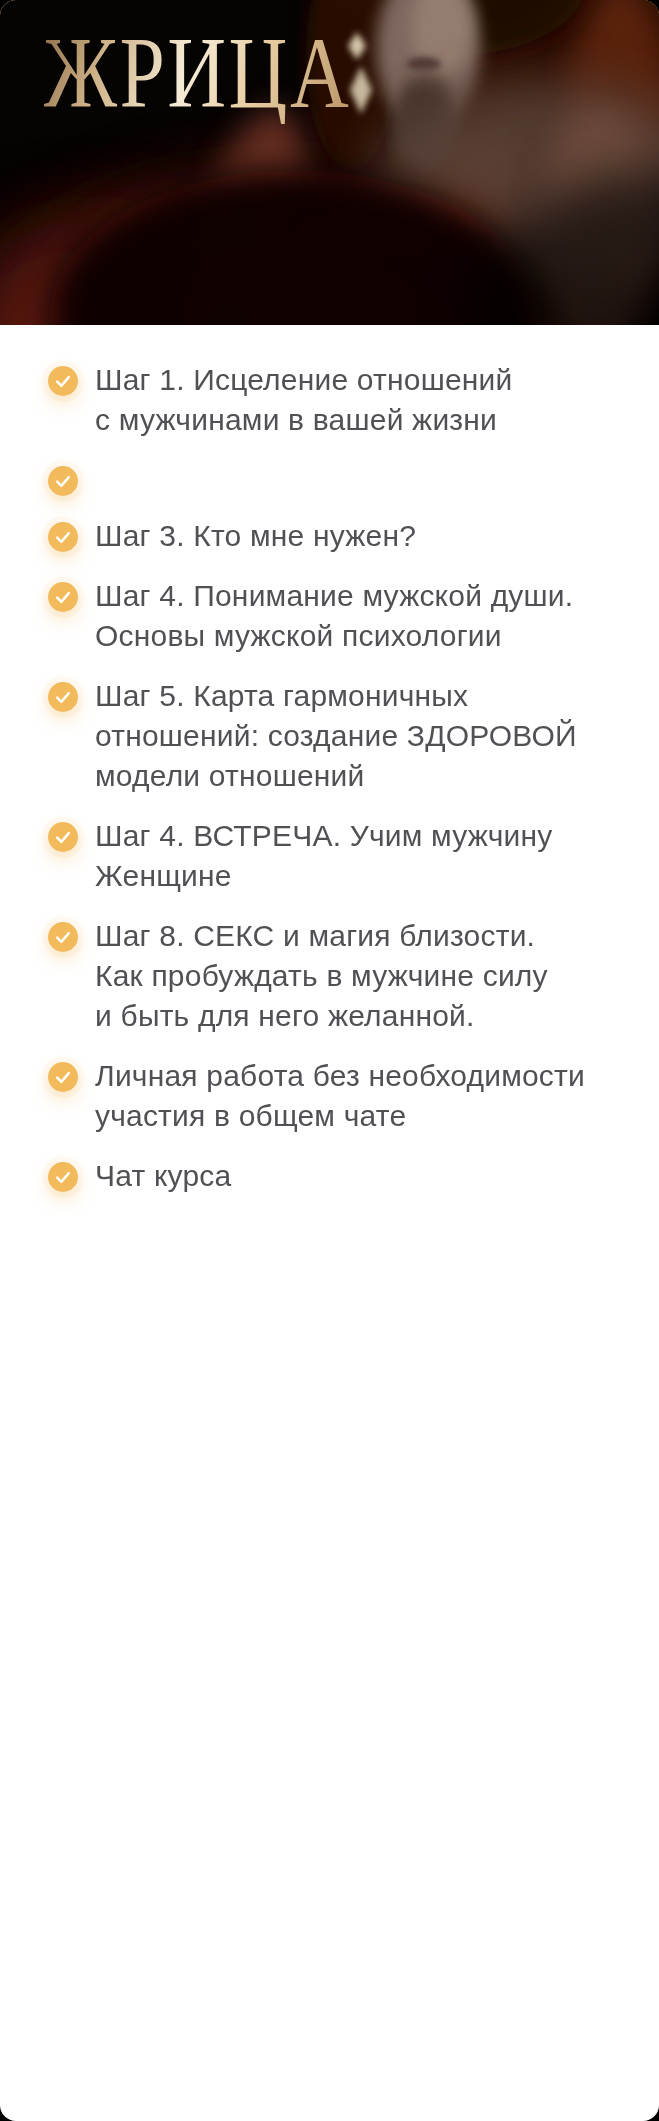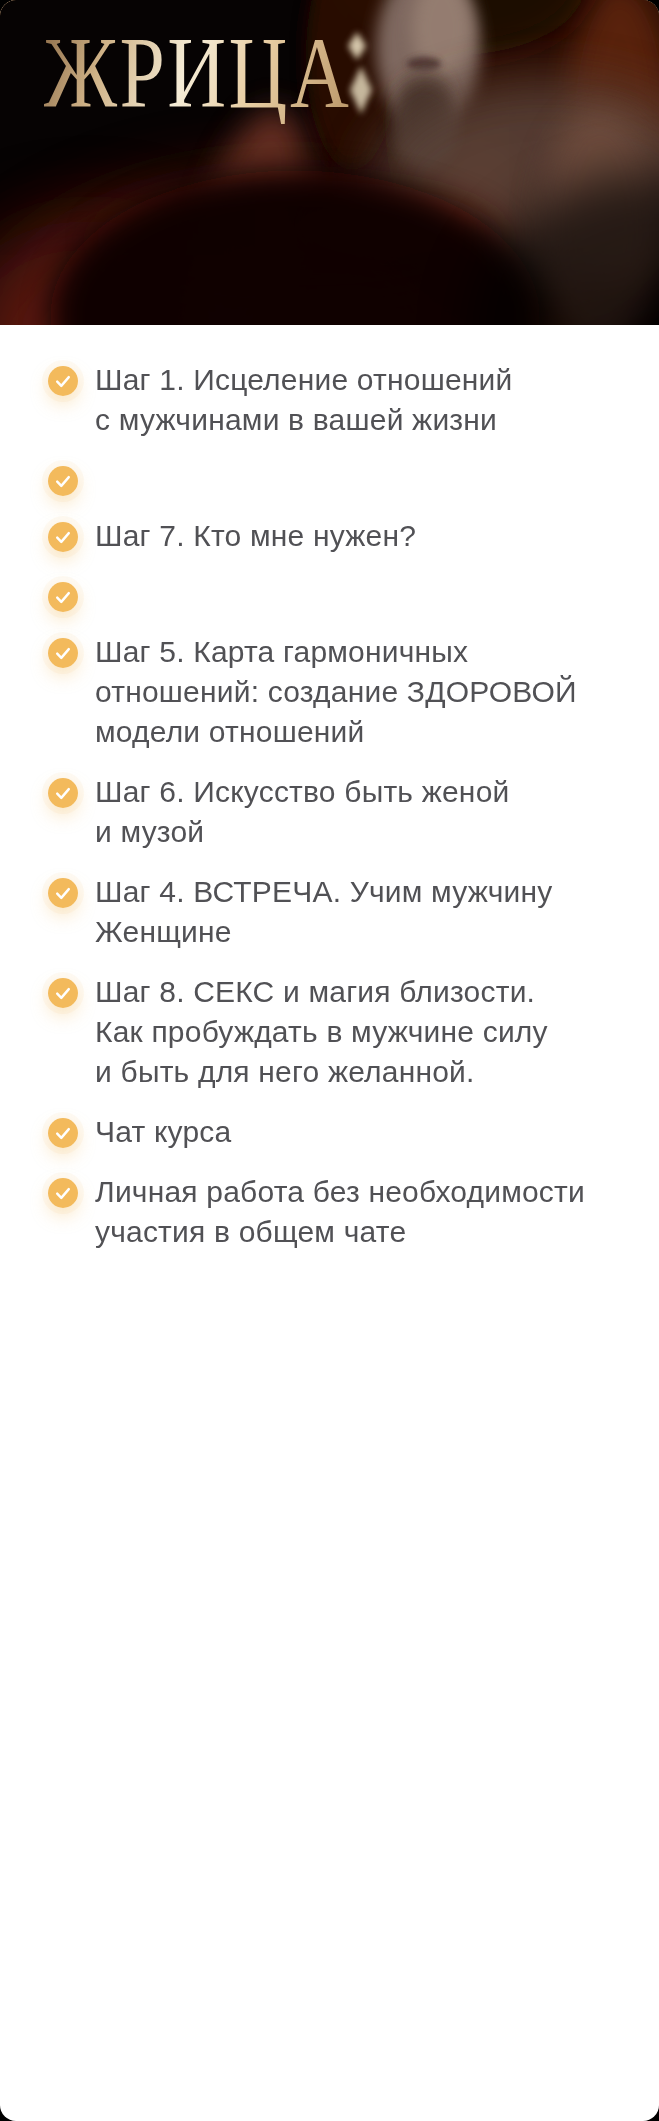--- a/index.html
+++ b/index.html
@@ -157,58 +157,50 @@
             </svg>
           </span>
         </li>
         <li>
           <span class="check">
             <svg viewBox="0 0 30 30" aria-hidden="true">
               <circle cx="15" cy="15" r="15" fill="#f3ba5c"></circle>
               <path d="M9.2 15.6l4.1 4.3 7.5-8.8" fill="none" stroke="#ffffff" stroke-width="2.4" stroke-linecap="round" stroke-linejoin="round"></path>
             </svg>
           </span>
-          <span class="label">Шаг 7. Кто мне нужен?</span>
-        </li>
-        <li>
-          <span class="check">
-            <svg viewBox="0 0 30 30" aria-hidden="true">
-              <circle cx="15" cy="15" r="15" fill="#f3ba5c"></circle>
-              <path d="M9.2 15.6l4.1 4.3 7.5-8.8" fill="none" stroke="#ffffff" stroke-width="2.4" stroke-linecap="round" stroke-linejoin="round"></path>
-            </svg>
-          </span>
+          <span class="label">Шаг 3. Кто мне нужен?</span>
+        </li>
+        <li>
+          <span class="check">
+            <svg viewBox="0 0 30 30" aria-hidden="true">
+              <circle cx="15" cy="15" r="15" fill="#f3ba5c"></circle>
+              <path d="M9.2 15.6l4.1 4.3 7.5-8.8" fill="none" stroke="#ffffff" stroke-width="2.4" stroke-linecap="round" stroke-linejoin="round"></path>
+            </svg>
+          </span>
+          <span class="label">Шаг 4. Понимание мужской души.
+Основы мужской психологии</span>
         </li>
         <li>
           <span class="check">
             <svg viewBox="0 0 30 30" aria-hidden="true">
               <circle cx="15" cy="15" r="15" fill="#f3ba5c"></circle>
               <path d="M9.2 15.6l4.1 4.3 7.5-8.8" fill="none" stroke="#ffffff" stroke-width="2.4" stroke-linecap="round" stroke-linejoin="round"></path>
             </svg>
           </span>
           <span class="label">Шаг 5. Карта гармоничных
 отношений: создание ЗДОРОВОЙ
 модели отношений</span>
         </li>
         <li>
           <span class="check">
             <svg viewBox="0 0 30 30" aria-hidden="true">
               <circle cx="15" cy="15" r="15" fill="#f3ba5c"></circle>
               <path d="M9.2 15.6l4.1 4.3 7.5-8.8" fill="none" stroke="#ffffff" stroke-width="2.4" stroke-linecap="round" stroke-linejoin="round"></path>
             </svg>
           </span>
-          <span class="label">Шаг 6. Искусство быть женой
-и музой</span>
-        </li>
-        <li>
-          <span class="check">
-            <svg viewBox="0 0 30 30" aria-hidden="true">
-              <circle cx="15" cy="15" r="15" fill="#f3ba5c"></circle>
-              <path d="M9.2 15.6l4.1 4.3 7.5-8.8" fill="none" stroke="#ffffff" stroke-width="2.4" stroke-linecap="round" stroke-linejoin="round"></path>
-            </svg>
-          </span>
           <span class="label">Шаг 4. ВСТРЕЧА. Учим мужчину
 Женщине</span>
         </li>
         <li>
           <span class="check">
             <svg viewBox="0 0 30 30" aria-hidden="true">
               <circle cx="15" cy="15" r="15" fill="#f3ba5c"></circle>
               <path d="M9.2 15.6l4.1 4.3 7.5-8.8" fill="none" stroke="#ffffff" stroke-width="2.4" stroke-linecap="round" stroke-linejoin="round"></path>
             </svg>
           </span>
@@ -216,28 +208,28 @@
 Как пробуждать в мужчине силу
 и быть для него желанной.</span>
         </li>
         <li>
           <span class="check">
             <svg viewBox="0 0 30 30" aria-hidden="true">
               <circle cx="15" cy="15" r="15" fill="#f3ba5c"></circle>
               <path d="M9.2 15.6l4.1 4.3 7.5-8.8" fill="none" stroke="#ffffff" stroke-width="2.4" stroke-linecap="round" stroke-linejoin="round"></path>
             </svg>
           </span>
-          <span class="label">Чат курса</span>
-        </li>
-        <li>
-          <span class="check">
-            <svg viewBox="0 0 30 30" aria-hidden="true">
-              <circle cx="15" cy="15" r="15" fill="#f3ba5c"></circle>
-              <path d="M9.2 15.6l4.1 4.3 7.5-8.8" fill="none" stroke="#ffffff" stroke-width="2.4" stroke-linecap="round" stroke-linejoin="round"></path>
-            </svg>
-          </span>
           <span class="label">Личная работа без необходимости
 участия в общем чате</span>
         </li>
+        <li>
+          <span class="check">
+            <svg viewBox="0 0 30 30" aria-hidden="true">
+              <circle cx="15" cy="15" r="15" fill="#f3ba5c"></circle>
+              <path d="M9.2 15.6l4.1 4.3 7.5-8.8" fill="none" stroke="#ffffff" stroke-width="2.4" stroke-linecap="round" stroke-linejoin="round"></path>
+            </svg>
+          </span>
+          <span class="label">Чат курса</span>
+        </li>
       </ul>
   </main>
 
 </div>
 
 </body></html>

